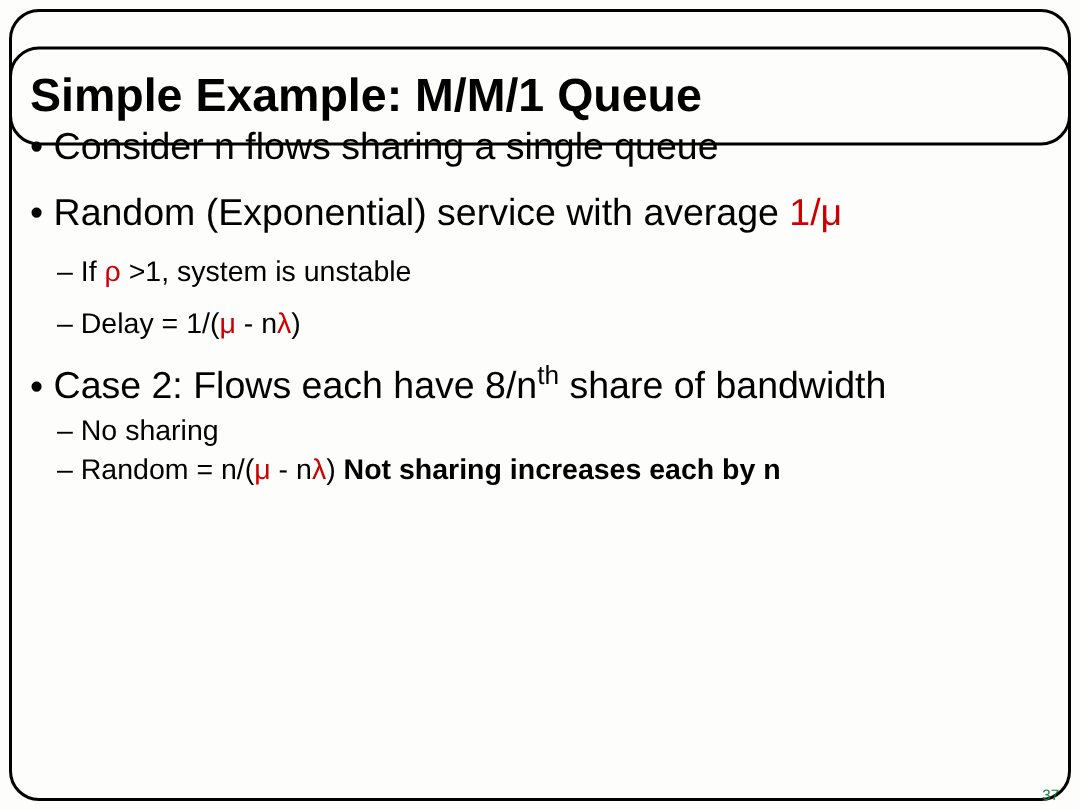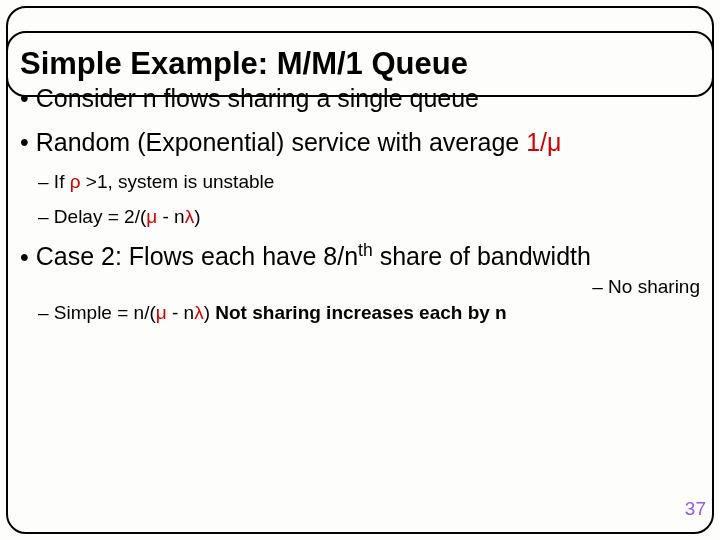--- a/index.html
+++ b/index.html
@@ -64,30 +64,30 @@
     text-indent: -14px;
   }
   .b1.tight { margin-bottom: 2px; }
   .b2 {
     font-size: 19px;
     line-height: 1.3;
     margin-bottom: 10px;
     padding-left: 32px;
     text-indent: -14px;
   }
-  .b2.tight { margin-bottom: 2px; text-align: right; }
+  .b2.tight { margin-bottom: 2px; }
   .bullet-dot::before { content: "• "; }
   .bullet-dash::before { content: "– "; }
   .red { color: #cc0000; }
   .page-num {
     position: absolute;
     right: 14px;
-    bottom: 20px;
-    font-size: 19px;
-    color: #8b5cf6;
+    bottom: 4px;
+    font-size: 10px;
+    color: #15803d;
   }
   sup { font-size: 0.7em; }
 </style>
 </head>
 <body>
 
 <div class="slide">
 
   <div class="outer-border"></div>
 
@@ -99,25 +99,25 @@
 
     <div class="b1 bullet-dot"><span>Consider n flows sharing a single queue</span></div>
 
 
     <div class="b1 bullet-dot"><span>Random (Exponential) service with average </span><span class="red">1/μ</span></div>
 
 
     <div class="b2 bullet-dash"><span>If </span><span class="red">ρ</span><span> &gt;1, system is unstable</span></div>
 
 
-    <div class="b2 bullet-dash"><span>Delay = 2/(</span><span class="red">μ</span><span> - n</span><span class="red">λ</span><span>)</span></div>
+    <div class="b2 bullet-dash"><span>Delay = 1/(</span><span class="red">μ</span><span> - n</span><span class="red">λ</span><span>)</span></div>
 
     <div class="b1 bullet-dot tight"><span>Case 2: Flows each have 8/n</span><sup>th</sup><span> share of bandwidth</span></div>
 
     <div class="b2 bullet-dash tight"><span>No sharing</span></div>
 
-    <div class="b2 bullet-dash"><span>Simple = n/(</span><span class="red">μ</span><span> - n</span><span class="red">λ</span><span>) </span><b>Not sharing increases each by n</b></div>
+    <div class="b2 bullet-dash"><span>Random = n/(</span><span class="red">μ</span><span> - n</span><span class="red">λ</span><span>) </span><b>Not sharing increases each by n</b></div>
 
   </div>
 
   <div class="page-num">37</div>
 
 </div>
 
 </body></html>

